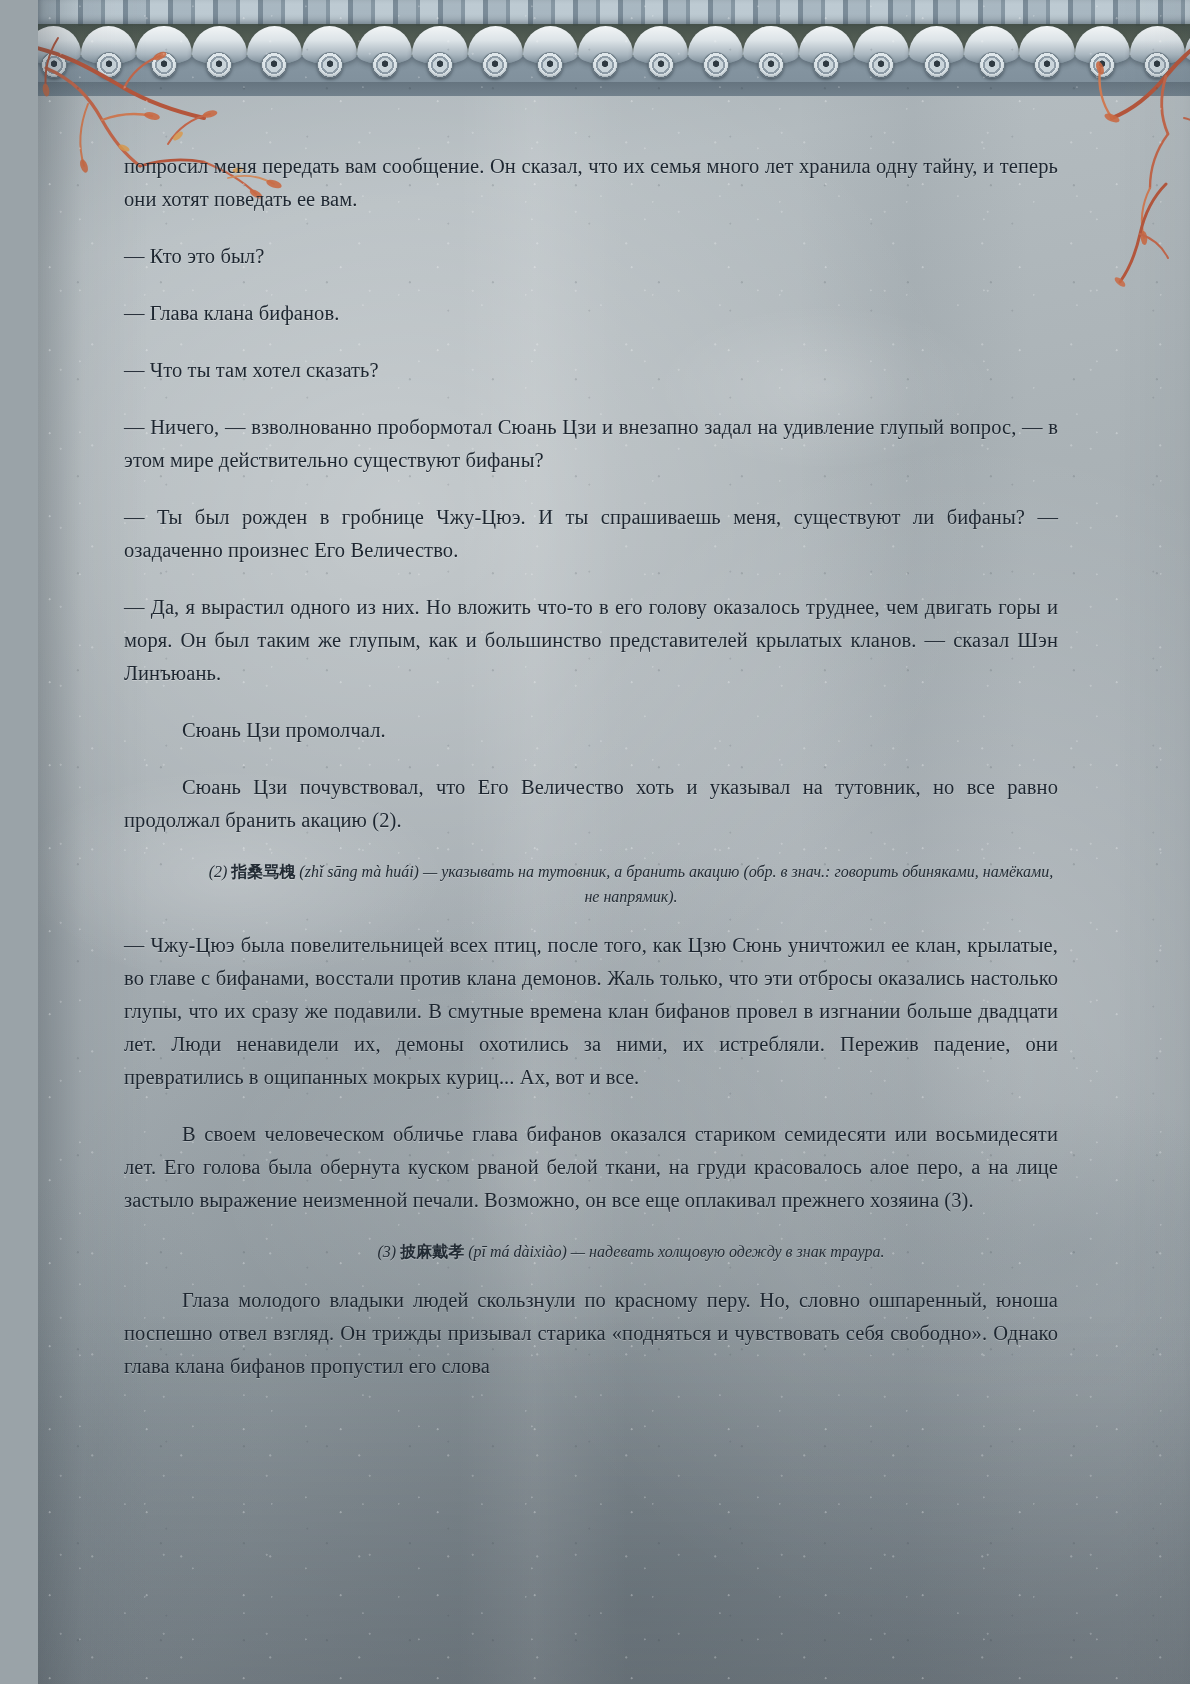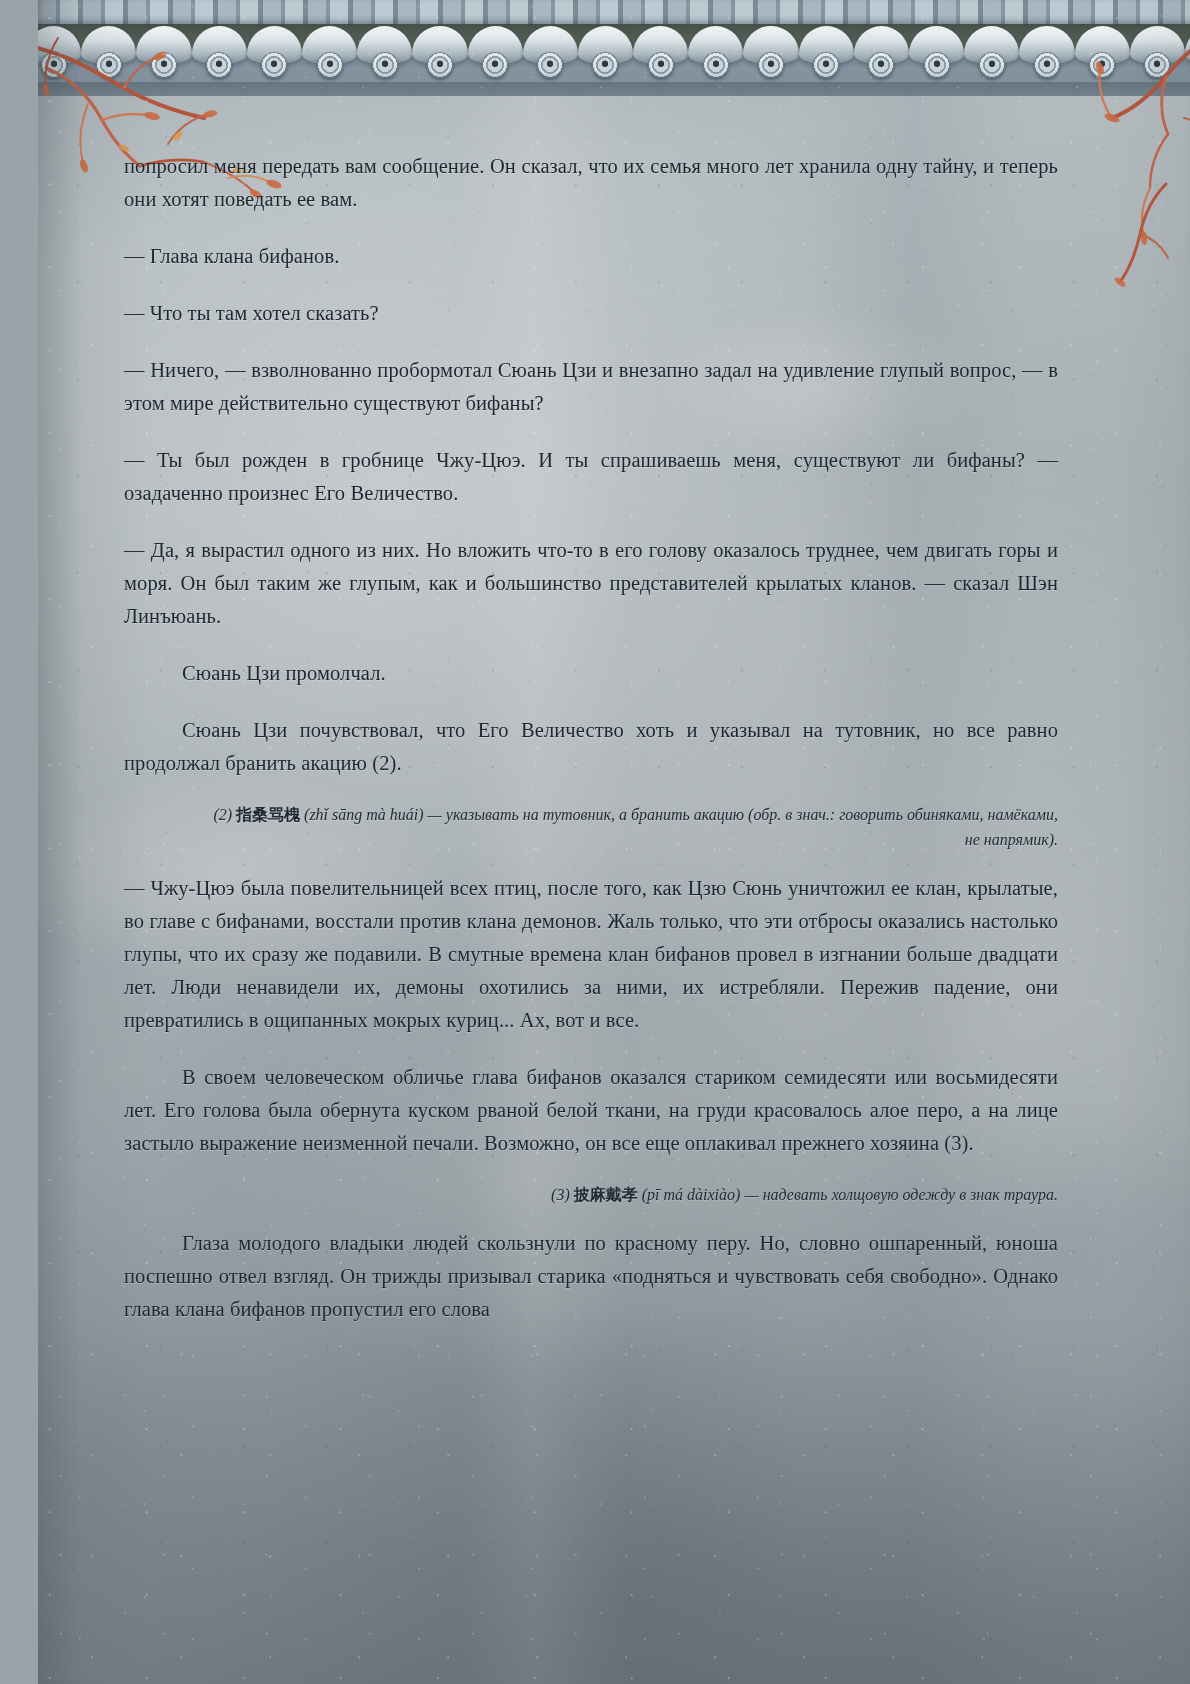--- a/index.html
+++ b/index.html
@@ -178,21 +178,21 @@
   p.indent { text-indent: 58px; }
   p.block { margin-bottom: 24px; }
   p.tight { margin-bottom: 22px; }
 
   .footnote {
     margin: 6px 0 20px 0;
     font-size: 16px;
     line-height: 25px;
     font-style: italic;
     color: #222b34;
-    text-align: right;
+    text-align: center;
     padding-left: 80px;
     text-shadow: 0 1px 0 rgba(255,255,255,0.25);
   }
   .footnote .han {
     font-family: "DejaVu Sans", sans-serif;
     font-style: normal;
     font-weight: bold;
     font-size: 16px;
   }
   .footnote .pin { font-style: italic; }
@@ -319,20 +319,21 @@
         <ellipse cx="72" cy="102" rx="6.5" ry="3" transform="rotate(40 72 102)"></ellipse>
       </g>
     </svg>
   </div>
 
   <div class="edge-shade"></div>
 
   <div class="content">
 
     <p class="block">попросил меня передать вам сообщение. Он сказал, что их семья много лет хранила одну тайну, и теперь они хотят поведать ее вам.</p>
+    <p class="block">— Кто это был?</p>
     <p class="block">— Глава клана бифанов.</p>
     <p class="block">— Что ты там хотел сказать?</p>
     <p class="block">— Ничего, — взволнованно пробормотал Сюань Цзи и внезапно задал на удивление глупый вопрос, — в этом мире действительно существуют бифаны?</p>
     <p class="block">— Ты был рожден в гробнице Чжу-Цюэ. И ты спрашиваешь меня, существуют ли бифаны? — озадаченно произнес Его Величество.</p>
     <p class="block">— Да, я вырастил одного из них. Но вложить что-то в его голову оказалось труднее, чем двигать горы и моря. Он был таким же глупым, как и большинство представителей крылатых кланов. — сказал Шэн Линъюань.</p>
     <p class="block indent">Сюань Цзи промолчал.</p>
     <p class="tight indent">Сюань Цзи почувствовал, что Его Величество хоть и указывал на тутовник, но все равно продолжал бранить акацию (2).</p>
 
     <div class="footnote">
       <span>(2)</span>

